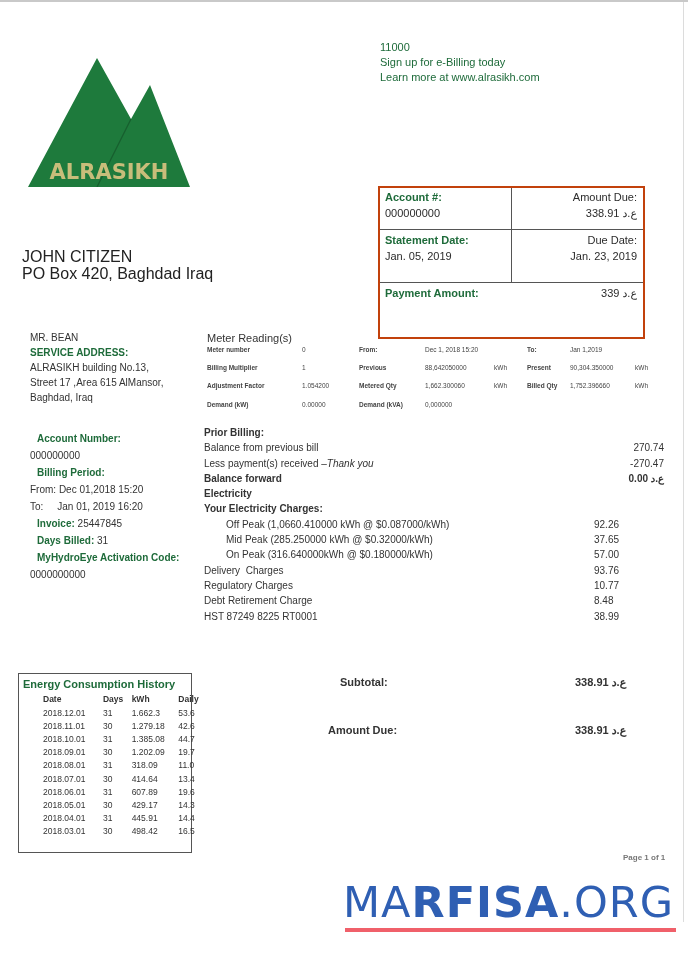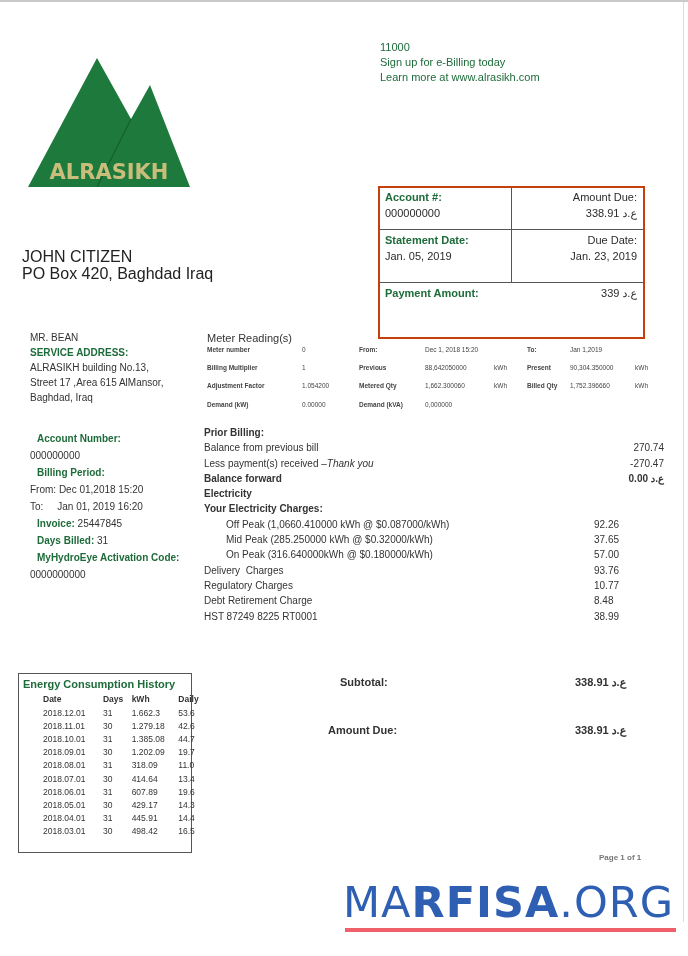--- a/index.html
+++ b/index.html
@@ -44,21 +44,21 @@
   .history { position: absolute; left: 18px; top: 673px; width: 174px; height: 180px; border: 1.5px solid #555; padding: 3px 4px; }
   .history .title { color: #1e6b3a; font-weight: bold; font-size: 11px; line-height: 14px; }
   .history table { border-collapse: collapse; width: 100%; font-size: 8.5px; color: #333; margin-left: 20px; }
   .history th { text-align: left; font-weight: bold; height: 15px; }
   .history td { height: 13.2px; }
 
   .totals { position: absolute; left: 320px; top: 676px; width: 340px; font-size: 11px; font-weight: bold; color: #333; }
   .totals .row { position: absolute; left: 0; width: 100%; }
   .totals .val { position: absolute; left: 255px; }
 
-  .page-num { position: absolute; left: 599px; top: 853px; font-size: 8px; color: #777; font-weight: bold; }
+  .page-num { position: absolute; left: 623px; top: 853px; font-size: 8px; color: #777; font-weight: bold; }
   .brand { position: absolute; left: 343px; top: 877px; width: 335px; height: 56px; }
   .brand .txt { font-family: "DejaVu Sans", sans-serif; font-size: 43px; color: #2f5fb3; letter-spacing: 1px; line-height: 50px; white-space: nowrap; }
   .brand .txt b { font-weight: bold; }
   .brand .txt .l { font-weight: normal; }
   .brand .underline { position: absolute; left: 2px; top: 51px; width: 331px; height: 4px; background: #f0606a; }
 </style>
 </head>
 <body>
 
 <div class="page">

